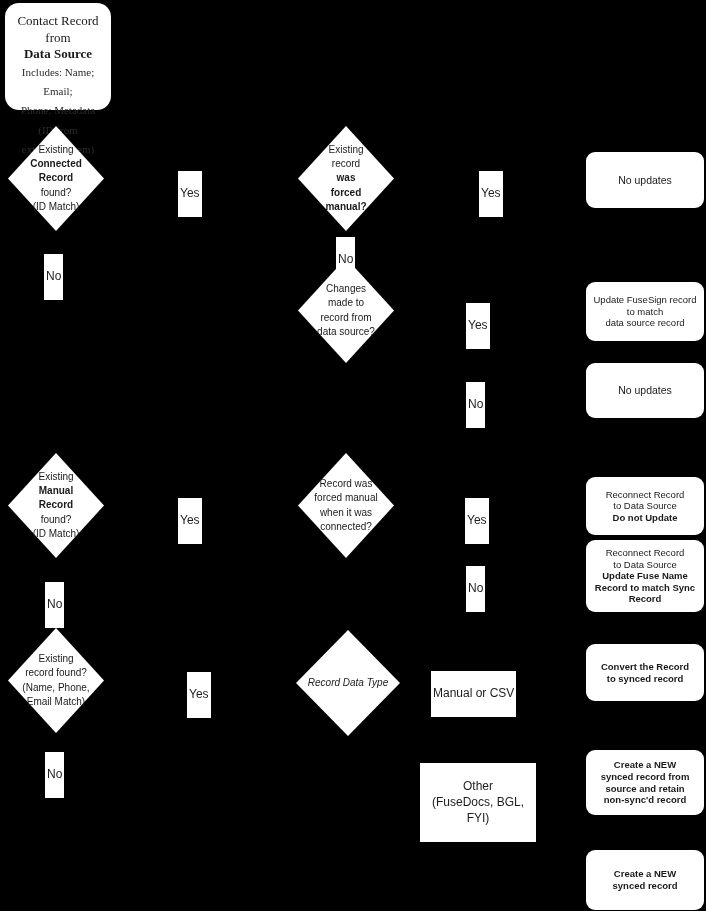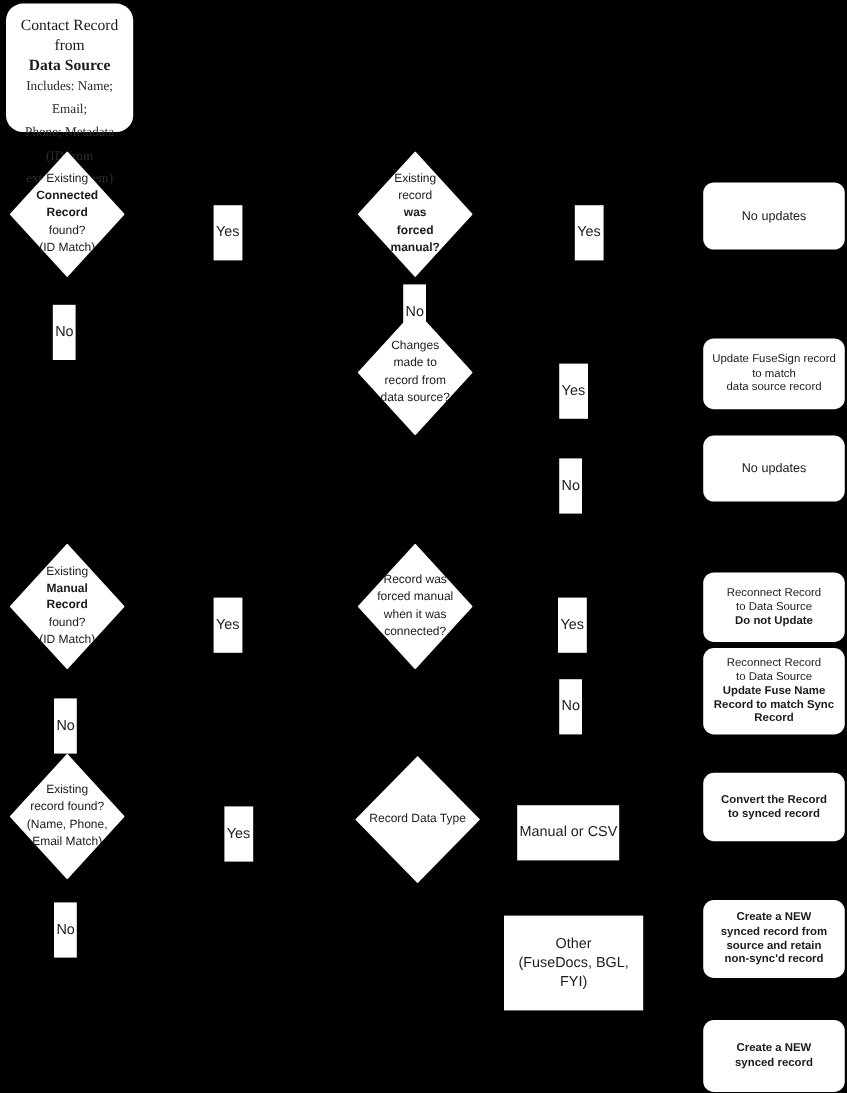--- a/index.html
+++ b/index.html
@@ -177,21 +177,21 @@
     <div class="dtxt">
       <span>Existing</span><br>
       <span>record found?</span><br>
       <span>(Name, Phone,</span><br>
       <span>Email Match)</span>
     </div>
   </div>
 
   <div class="diamond" style="left:296px; top:630px; width:104px; height:106px;">
     <div class="shape"></div>
-    <div class="dtxt" style="width:150%;">
+    <div class="dtxt" style="width:150%;font-style:italic;">
       <span>Record Data Type</span>
     </div>
   </div>
 
   <div class="node rbox" style="left:586px; top:152px; width:118px; height:56px; font-size:10.5px;">
     <div class="txt">
       <span>No updates</span>
     </div>
   </div>
 

